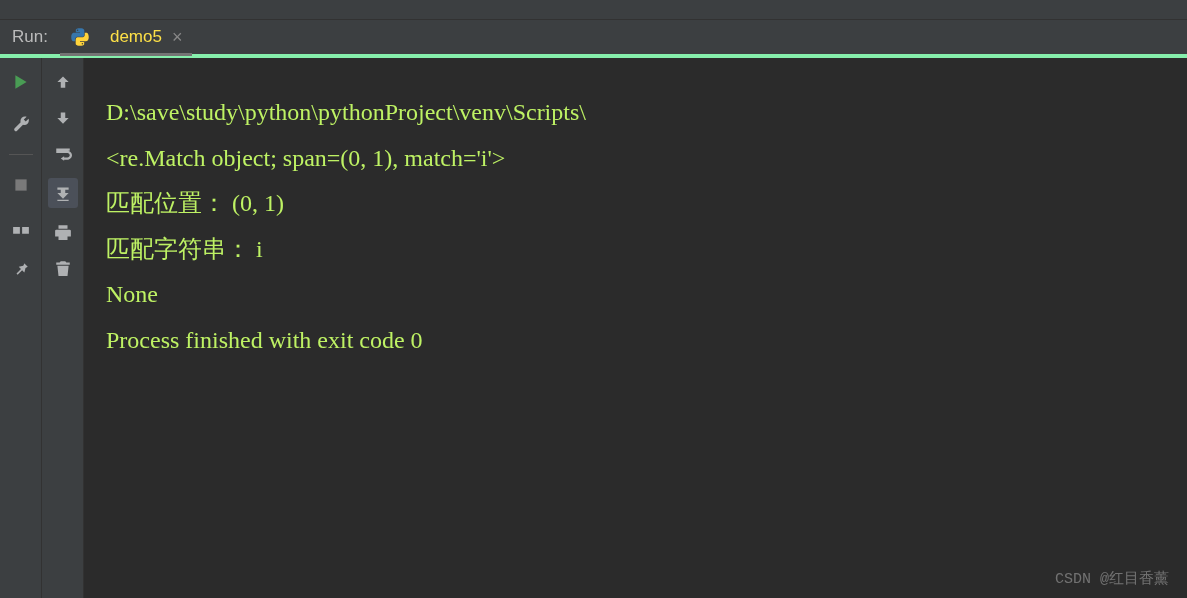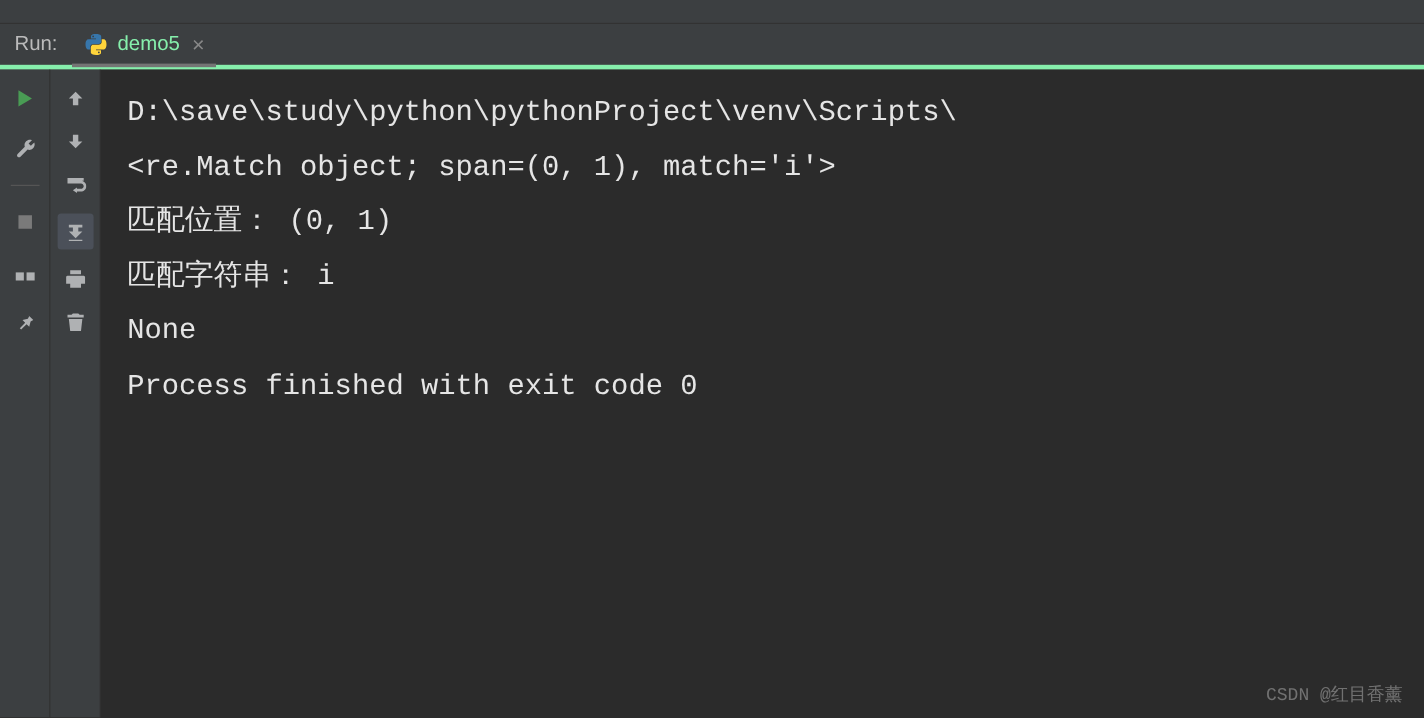--- a/index.html
+++ b/index.html
@@ -46,21 +46,22 @@
       height: 20px;
       margin-right: 8px;
       position: relative;
     }
     .python-icon svg {
       width: 20px;
       height: 20px;
     }
     .tab-label {
       font-size: 17px;
-      color: #86efac;
+      color: #fde047;
+      margin-left: 12px;
     }
     .tab-close {
       margin-left: 10px;
       color: #888;
       font-size: 18px;
       cursor: pointer;
     }
     .main-area {
       display: flex;
       height: calc(100% - 58px);
@@ -106,24 +107,24 @@
       height: 18px;
     }
     .divider {
       width: 24px;
       height: 1px;
       background: #555;
     }
     .console {
       flex: 1;
       background: #2b2b2b;
-      padding: 14px 22px;
-      font-family: Liberation Mono, monospace;
+      padding: 32px 22px;
+      font-family: Liberation Serif, serif;
       font-size: 24px;
-      color: #e5e5e5;
+      color: #bef264;
       line-height: 1.9;
       overflow: hidden;
       white-space: pre;
     }
     .console-line {
       display: block;
     }
     .watermark {
       position: absolute;
       bottom: 10px;

